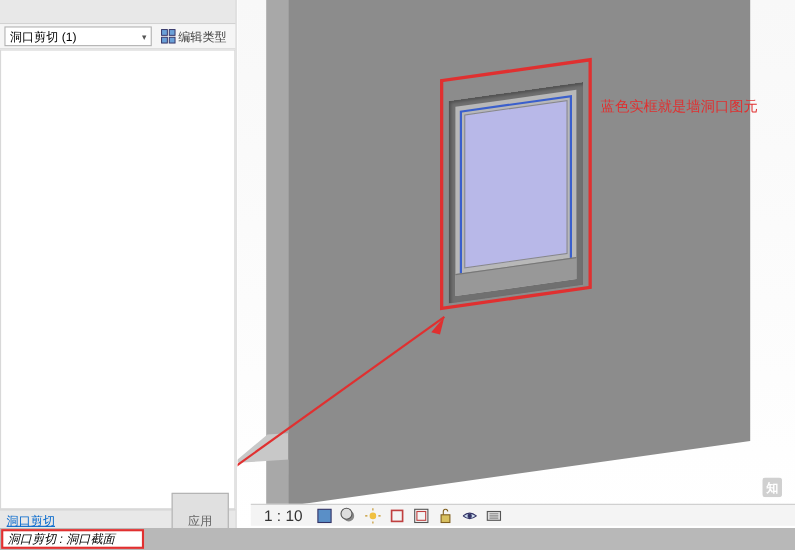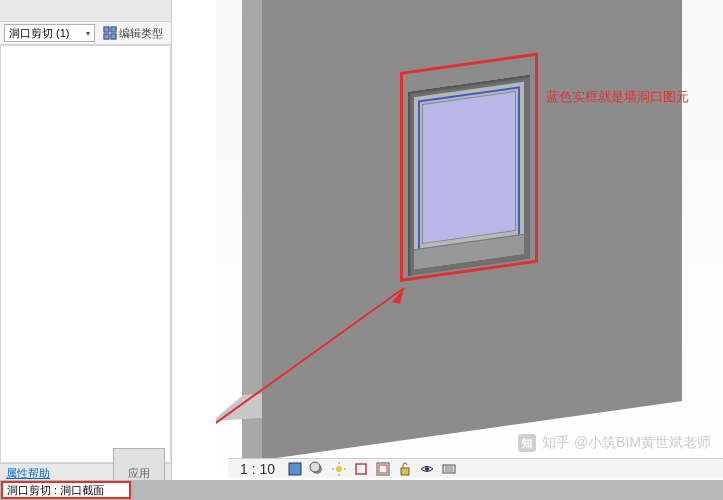--- a/index.html
+++ b/index.html
@@ -9,21 +9,21 @@
       font-family: "Microsoft YaHei", Arial, sans-serif;
       font-size: 12px;
       background: #fff;
       position: relative;
       overflow: hidden;
     }
     .left-panel {
       position: absolute;
       left: 0;
       top: 0;
-      width: 172px;
+      width: 215px;
       height: 500px;
       background: #f0f0f0;
       border-right: 1px solid #ccc;
     }
     .panel-top {
       height: 22px;
       background: #e8e8e8;
       border-bottom: 1px solid #d0d0d0;
     }
     .type-selector-row {
@@ -206,20 +206,21 @@
     
     .status-row {
       position: absolute;
       left: 0;
       bottom: 0;
       width: 723px;
       height: 20px;
       background: #b8b8b8;
       display: flex;
       align-items: center;
+      font-style: italic;
     }
     .status-field {
       background: #fff;
       border: 2px solid #e03030;
       height: 18px;
       width: 130px;
       padding: 0 4px;
       font-size: 11px;
       display: flex;
       align-items: center;
@@ -284,21 +285,21 @@
             <rect x="9" y="1" width="6" height="6" fill="#6aa0d8" stroke="#336"></rect>
             <rect x="1" y="9" width="6" height="6" fill="#6aa0d8" stroke="#336"></rect>
             <rect x="9" y="9" width="6" height="6" fill="#6aa0d8" stroke="#336"></rect>
           </svg>
       </span>
       <span>编辑类型</span>
     </div>
   </div>
   <div class="panel-body"></div>
   <div class="panel-footer">
-    <a class="help-link">属性帮助</a>
+    <a class="help-link">洞口剪切</a>
     <button class="apply-btn">应用</button>
   </div>
 </div>
 
 <div class="viewport">
   <div class="wall-side"></div>
   <div class="wall-bottom"></div>
   <div class="wall-face"></div>
   <div class="opening-frame-outer">
     <div class="opening-frame-mid">
@@ -315,21 +316,20 @@
     <polygon points="296,6 284,20 292,22" fill="#e03030"></polygon>
   </svg>
 
   <div class="watermark">
     <span class="wm-logo">
       <svg viewBox="0 0 18 18">
           <rect width="18" height="18" rx="3" fill="#d0d0d0"></rect>
           <text x="9" y="13" text-anchor="middle" font-size="11" fill="#fff" font-weight="bold">知</text>
         </svg>
     </span>
-    <span>知乎 @小筑BIM黄世斌老师</span>
   </div>
 </div>
 
 <div class="view-controls">
   <span class="scale-text">1 : 10</span>
   <span class="vc-icon">
       <svg viewBox="0 0 16 16">
         <rect x="2" y="2" width="12" height="12" fill="#5a8fc7" stroke="#336"></rect>
       </svg>
     </span>

